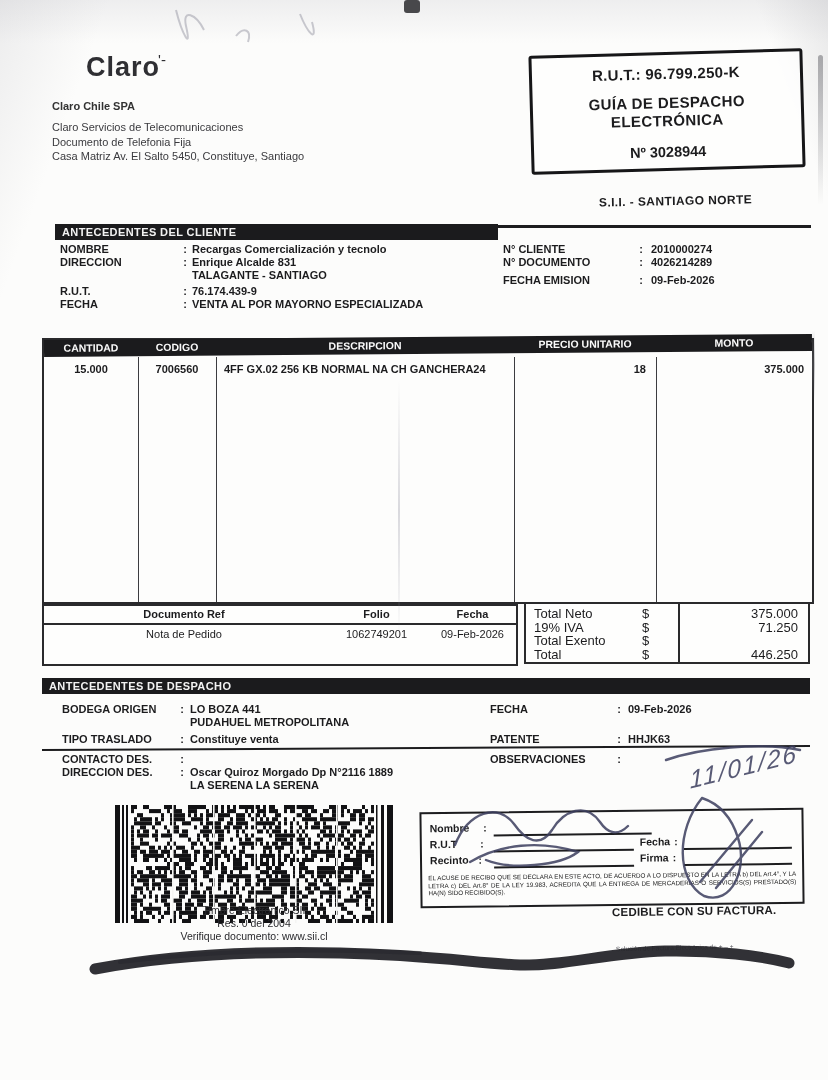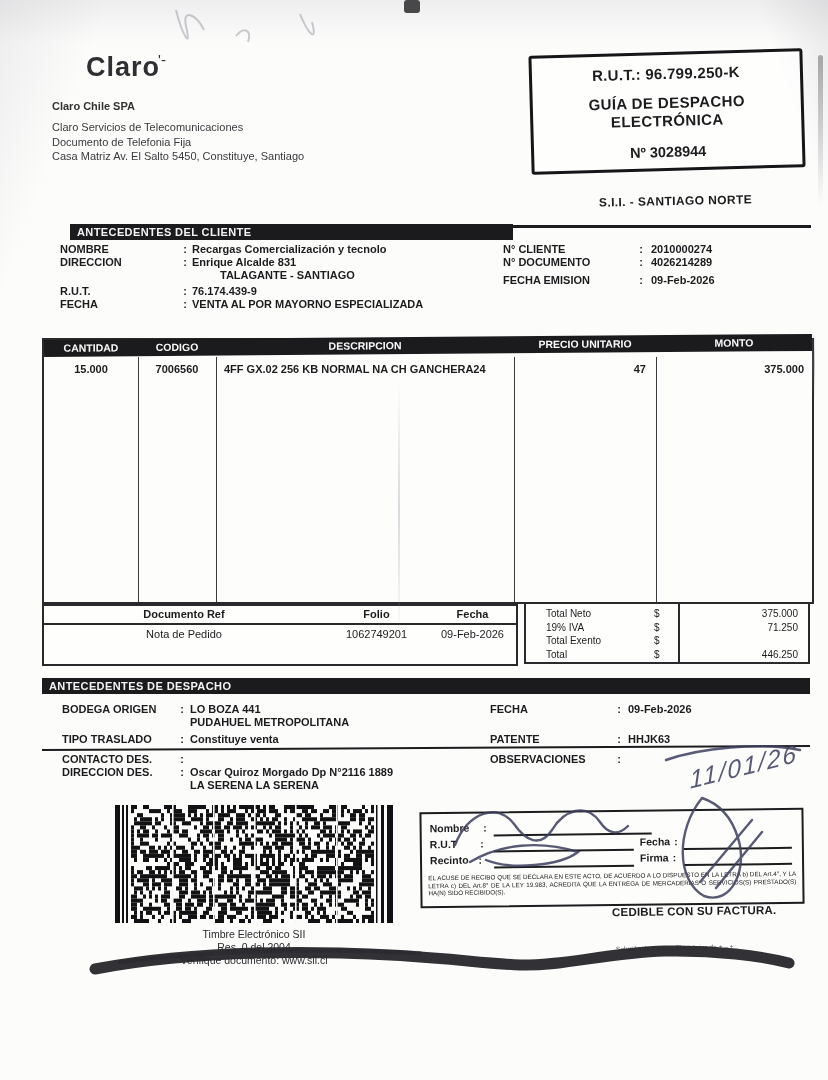--- a/index.html
+++ b/index.html
@@ -42,21 +42,21 @@
   .tblhead{display:flex;background:#1b1b1d;color:#fafafa;font-size:10.5px;font-weight:bold;
     height:17px;line-height:17px;transform:rotate(-.45deg);transform-origin:left center;}
   .tblhead>div{text-align:center;}
   .vline{position:absolute;top:17px;bottom:0;width:1px;background:#3c3c40;}
   .itemrow{display:flex;font-size:11px;font-weight:bold;margin-top:6px;}
   
   .refbox{border:2px solid #2a2a2c;background:rgba(255,255,255,.5);}
   .refhead{display:flex;font-size:11px;font-weight:bold;height:17px;line-height:17px;
     border-bottom:2px solid #2a2a2c;}
   .refrow{display:flex;font-size:11px;margin-top:3px;}
-  .totbox{border:2px solid #2a2a2c;background:rgba(255,255,255,.5);font-size:10px;padding-left:12px;}
+  .totbox{border:2px solid #2a2a2c;background:rgba(255,255,255,.5);font-size:13px;}
   .totrow{display:flex;line-height:13.5px;}
   .totrow .tlbl{width:108px;padding-left:8px;}
   .totrow .tcur{width:34px;}
   .totrow .tval{flex:1;text-align:right;padding-right:10px;}
   .totdiv{position:absolute;top:0;bottom:0;left:152px;width:1.5px;background:#2a2a2c;}
   
   .rcptbox{border:2.5px solid #1d1d1f;transform:rotate(-.7deg);background:rgba(255,255,255,.35);}
   .rline{position:absolute;height:1.6px;background:#1d1d1f;}
   .rlbl{position:absolute;font-size:10.5px;font-weight:bold;white-space:nowrap;display:flex;}
   .rlbl .colon{margin-left:14px;}
@@ -90,34 +90,34 @@
   <div class="abs stamp" style="left:530px;top:52px;width:256px;">
     <div class="rut">R.U.T.: 96.799.250-K</div>
     <div class="doctype">
       <div>GUÍA DE DESPACHO</div>
       <div>ELECTRÓNICA</div>
     </div>
     <div class="num">Nº 3028944</div>
   </div>
   <div class="abs sii" style="left:558px;top:194px;width:235px;text-align:center;">S.I.I. - SANTIAGO NORTE</div>
 
-  <div class="abs secbar" style="left:70px;top:224px;width:436px;">ANTECEDENTES DEL CLIENTE</div>
+  <div class="abs secbar" style="left:55px;top:224px;width:436px;">ANTECEDENTES DEL CLIENTE</div>
   <div class="abs hline" style="left:491px;top:225px;width:320px;height:2.5px;"></div>
 
   <div class="frow" style="left:60px;top:243px;">
     <span class="lbl" style="width:118px;">NOMBRE</span>
     <span class="colon" style="width:14px;">:</span>
     <span class="val">Recargas Comercialización y tecnolo</span>
   </div>
   <div class="frow" style="left:60px;top:256px;">
     <span class="lbl" style="width:118px;">DIRECCION</span>
     <span class="colon" style="width:14px;">:</span>
     <span class="val">Enrique Alcalde 831</span>
   </div>
-  <div class="frow" style="left:192px;top:269px;margin-left:28px;">
+  <div class="frow" style="left:192px;top:269px;">
     <span class="val">TALAGANTE -  SANTIAGO</span>
   </div>
   <div class="frow" style="left:60px;top:285px;">
     <span class="lbl" style="width:118px;">R.U.T.</span>
     <span class="colon" style="width:14px;">:</span>
     <span class="val">76.174.439-9</span>
   </div>
   <div class="frow" style="left:60px;top:298px;">
     <span class="lbl" style="width:118px;">FECHA</span>
     <span class="colon" style="width:14px;">:</span>
@@ -149,21 +149,21 @@
       <div style="width:156px;">MONTO</div>
     </div>
     <div class="vline" style="left:94px;"></div>
     <div class="vline" style="left:172px;"></div>
     <div class="vline" style="left:470px;"></div>
     <div class="vline" style="left:612px;"></div>
     <div class="itemrow">
       <div style="width:94px;text-align:center;">15.000</div>
       <div style="width:78px;text-align:center;">7006560</div>
       <div style="width:298px;padding-left:8px;box-sizing:border-box;">4FF GX.02 256 KB NORMAL NA CH GANCHERA24</div>
-      <div style="width:142px;text-align:right;padding-right:10px;box-sizing:border-box;">47</div>
+      <div style="width:142px;text-align:right;padding-right:10px;box-sizing:border-box;">18</div>
       <div style="width:156px;text-align:right;padding-right:8px;box-sizing:border-box;">375.000</div>
     </div>
   </div>
 
   <div class="abs refbox" style="left:42px;top:604px;width:472px;height:58px;">
     <div class="refhead">
       <div style="width:280px;text-align:center;">Documento Ref</div>
       <div style="width:105px;text-align:center;">Folio</div>
       <div style="width:87px;text-align:center;">Fecha</div>
     </div>
@@ -1500,21 +1500,21 @@
       <rect x="241" y="113.96000000000001" width="3" height="4.07" fill="#121214"></rect>
       <rect x="247" y="113.96000000000001" width="3" height="4.07" fill="#121214"></rect>
       <rect x="253" y="113.96000000000001" width="3" height="4.07" fill="#121214"></rect>
       <rect x="256" y="113.96000000000001" width="3" height="4.07" fill="#121214"></rect>
       <rect x="57" y="0" width="1.6" height="118" fill="#f5f5f3"></rect>
       <rect x="98" y="0" width="1.6" height="118" fill="#f5f5f3"></rect>
       <rect x="139" y="0" width="1.6" height="118" fill="#f5f5f3"></rect>
       <rect x="180" y="0" width="1.6" height="118" fill="#f5f5f3"></rect>
       <rect x="221" y="0" width="1.6" height="118" fill="#f5f5f3"></rect>
     </svg>
-  <div class="abs timbre" style="left:115px;top:928px;width:278px;">
+  <div class="abs timbre" style="left:115px;top:904px;width:278px;">
     <div>Timbre Electrónico SII</div>
     <div>Res. 0 del 2004</div>
     <div>Verifique documento: www.sii.cl</div>
   </div>
 
   <div class="abs rcptbox" style="left:420px;top:810px;width:380px;height:92px;">
     <div class="rlbl" style="left:8px;top:8px;">
       <span>Nombre</span>
       <span class="colon">:</span>
     </div>

